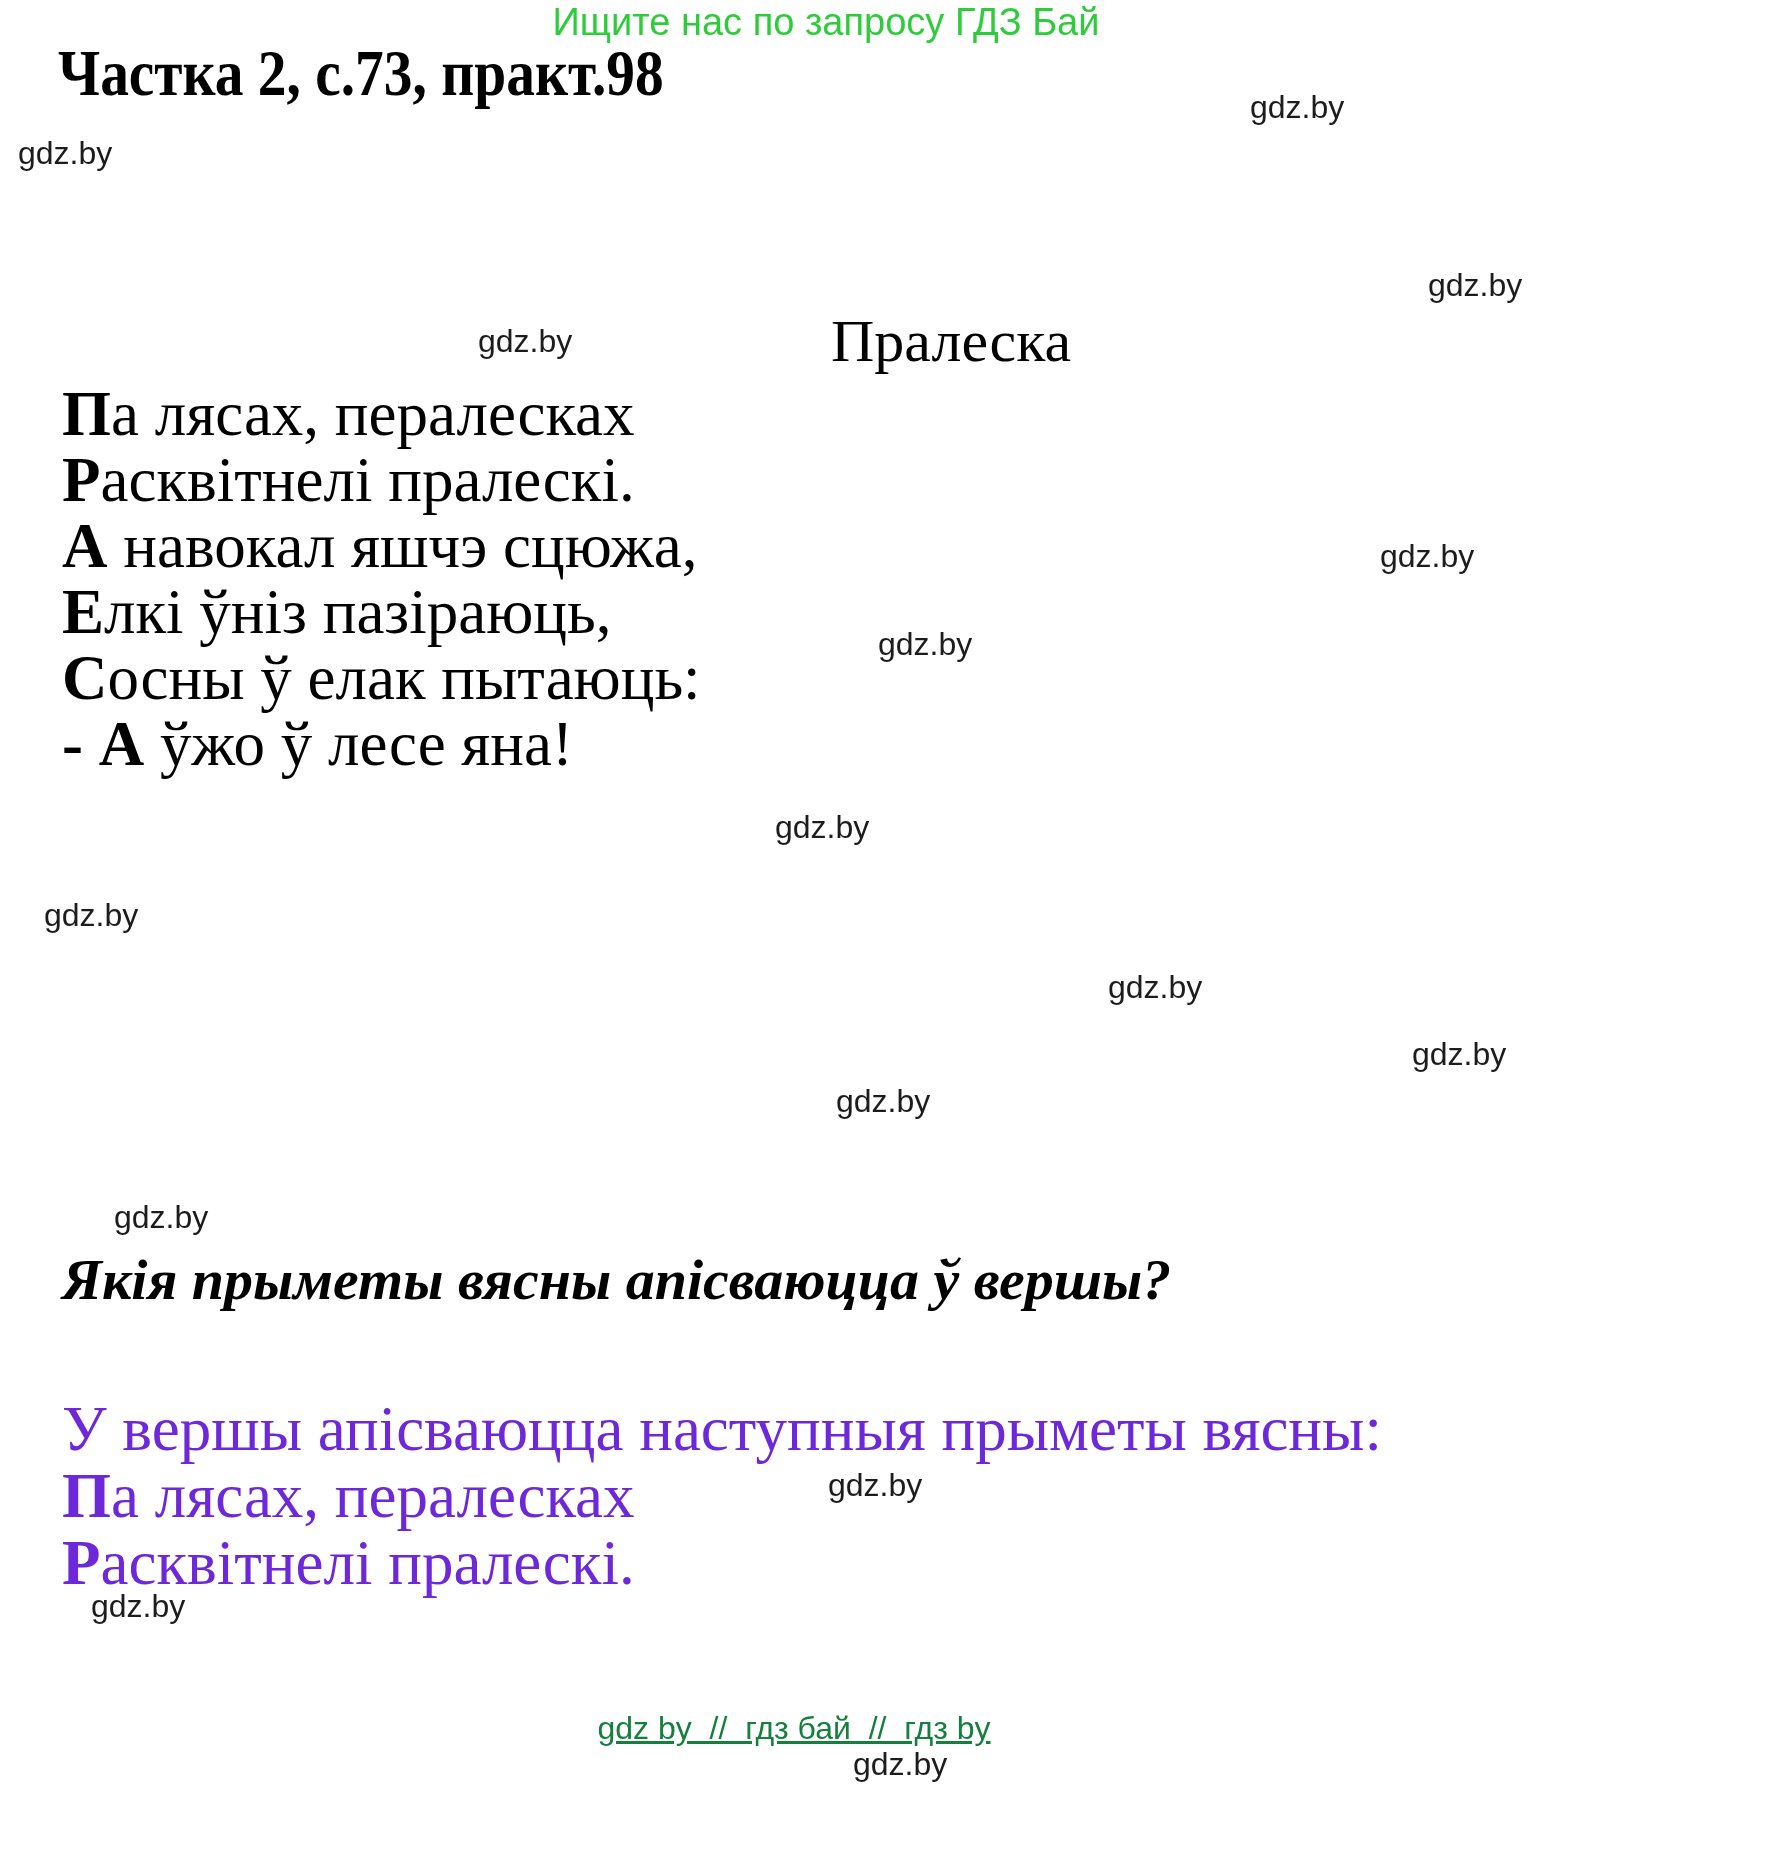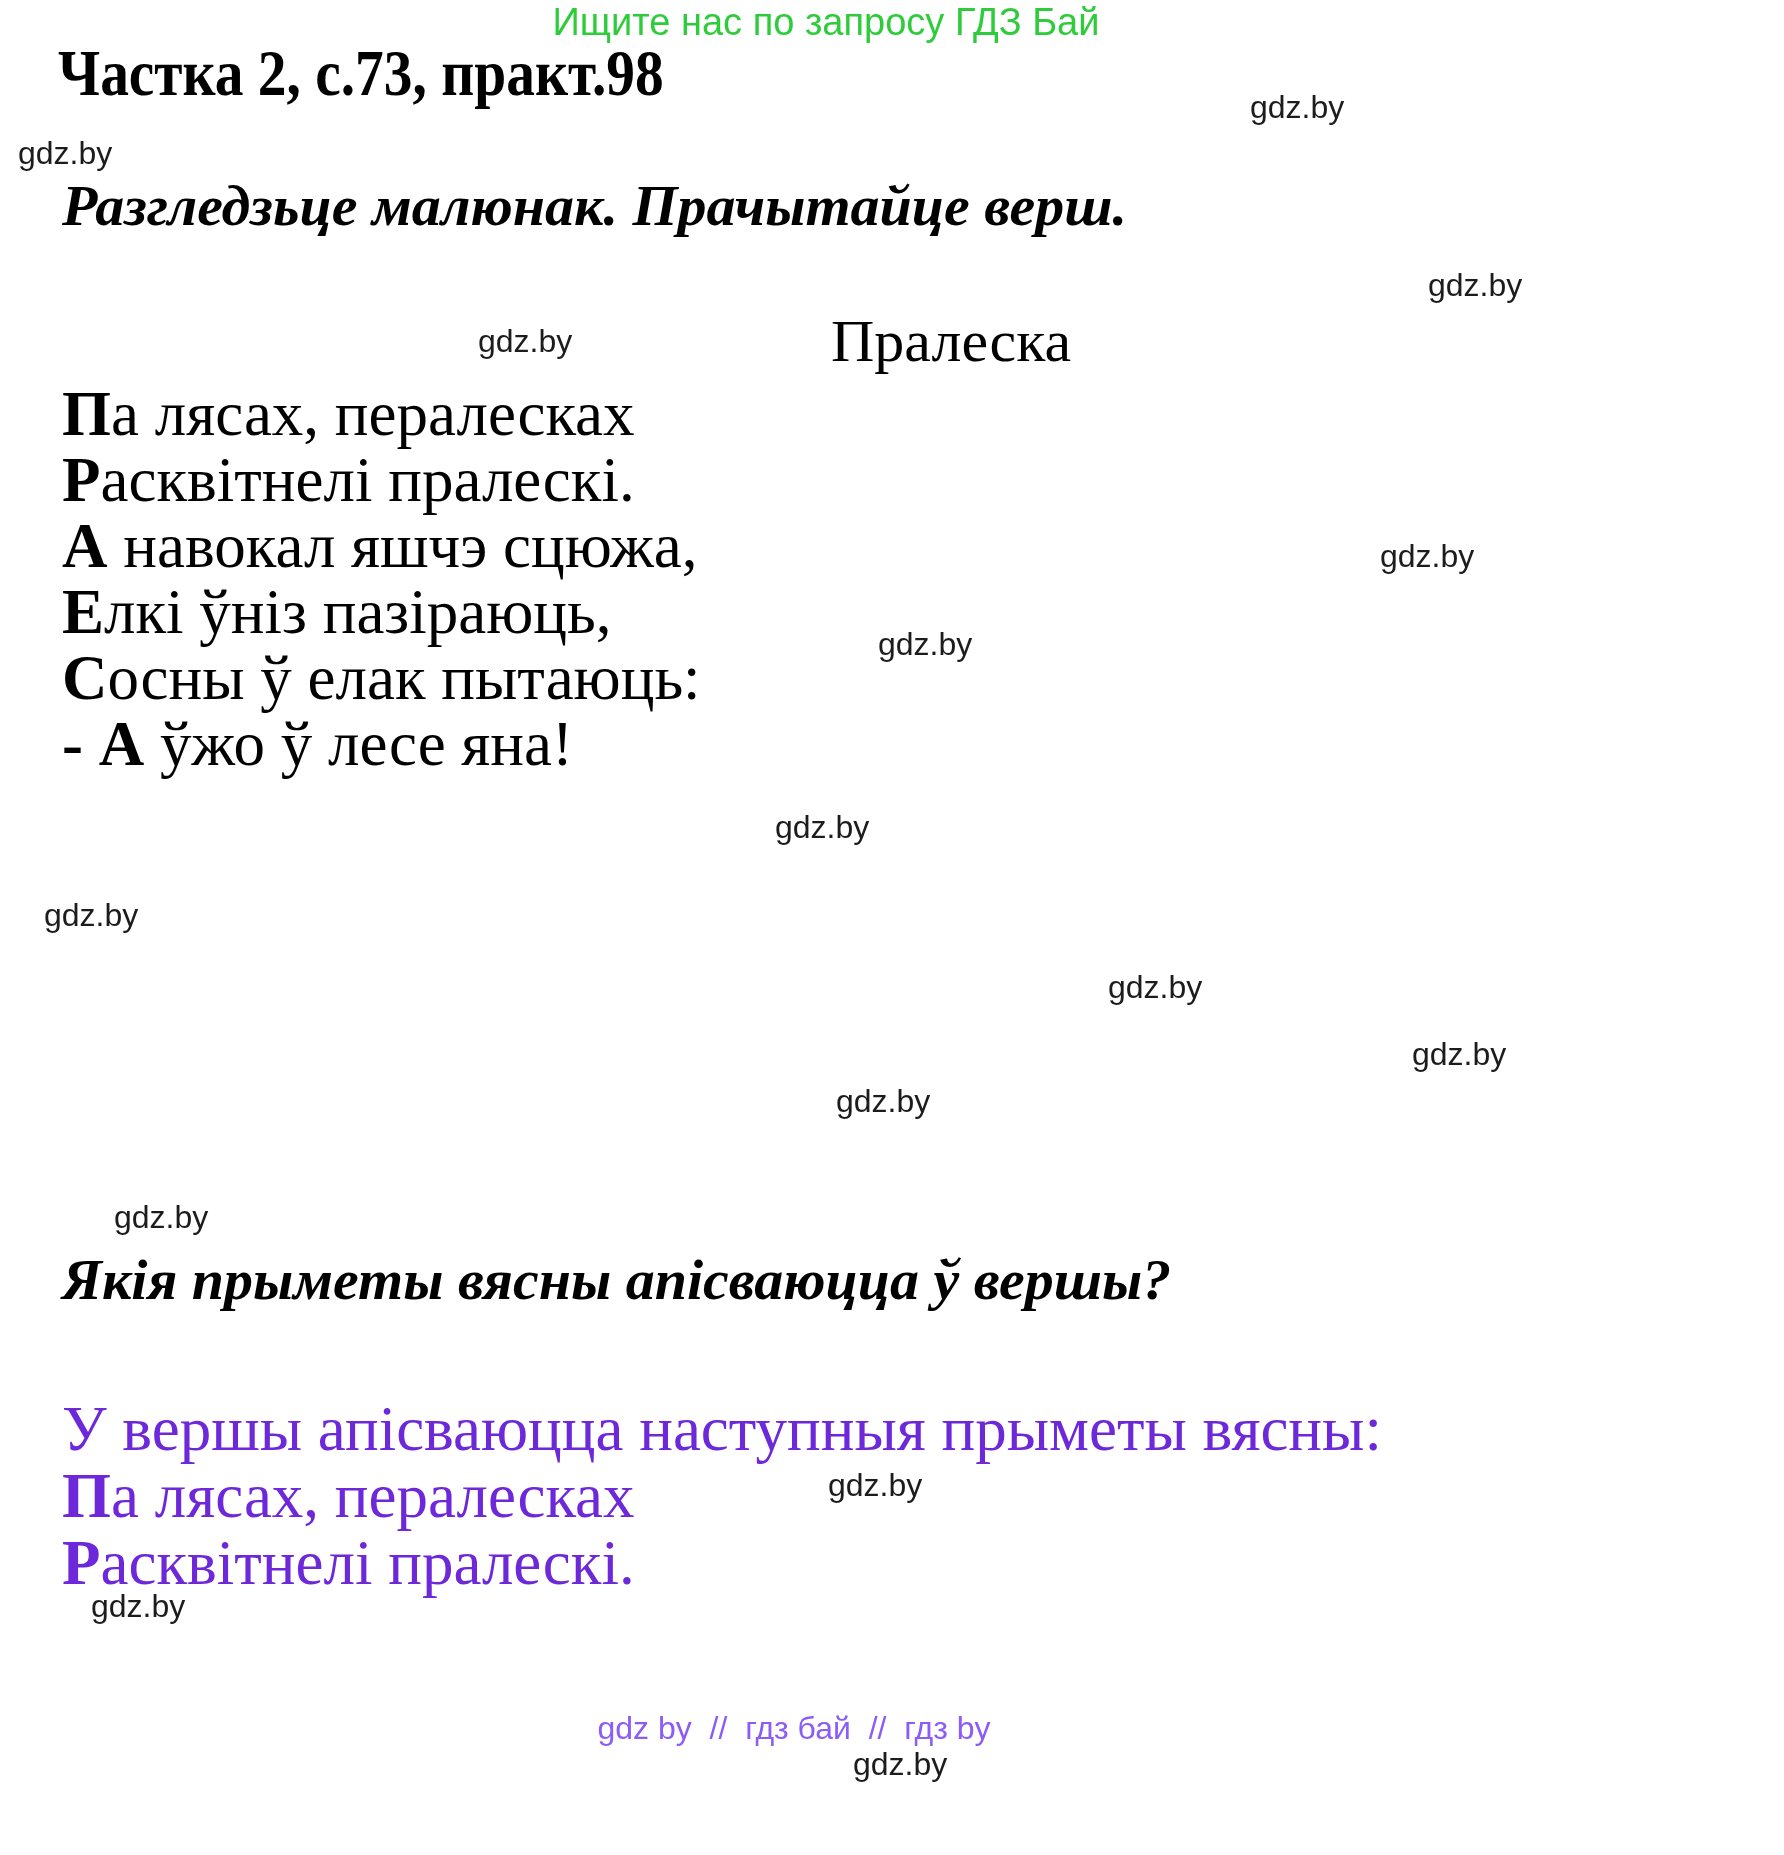--- a/index.html
+++ b/index.html
@@ -36,21 +36,21 @@
     position:absolute;left:62px;top:381px;
     font:400 63px/66px "Liberation Serif",serif;color:#000;white-space:nowrap;
   }
   .answers{
     position:absolute;left:62px;top:1396px;
     font:400 63px/67px "Liberation Serif",serif;color:#6d28d9;white-space:nowrap;
   }
   .poem b,.answers b{font-weight:700;}
   .footer{
     position:absolute;top:1711px;left:50%;transform:translateX(-50%);
-    font:400 32px/1.1 "Liberation Sans",sans-serif;color:#8b5cf6;white-space:pre;
+    font:400 32px/1.1 "Liberation Sans",sans-serif;color:#15803d;white-space:pre;text-decoration:underline;
   }
 </style>
 </head>
 <body>
 
 <div class="page">
 
   <div class="promo">Ищите нас по запросу ГДЗ Бай</div>
 
   <h1 class="title">Частка 2, с.73, практ.98</h1>
@@ -65,21 +65,20 @@
   <div class="wm" style="left:44px;top:898px">gdz.by</div>
   <div class="wm" style="left:1108px;top:970px">gdz.by</div>
   <div class="wm" style="left:1412px;top:1037px">gdz.by</div>
   <div class="wm" style="left:836px;top:1084px">gdz.by</div>
   <div class="wm" style="left:114px;top:1200px">gdz.by</div>
   <div class="wm" style="left:828px;top:1468px">gdz.by</div>
   <div class="wm" style="left:91px;top:1589px">gdz.by</div>
   <div class="wm" style="left:1621px;top:1642px">gdz.by</div>
   <div class="wm" style="left:853px;top:1747px">gdz.by</div>
 
-  <div class="q" style="top:177px">Разгледзьце малюнак. Прачытайце верш.</div>
 
   <div class="poem-title">Пралеска</div>
 
   <div class="poem">
     <div class="poem-line"><b>П</b><span>а лясах, пералесках</span></div>
     <div class="poem-line"><b>Р</b><span>асквітнелі пралескі.</span></div>
     <div class="poem-line"><b>А</b><span> навокал яшчэ сцюжа,</span></div>
     <div class="poem-line"><b>Е</b><span>лкі ўніз пазіраюць,</span></div>
     <div class="poem-line"><b>С</b><span>осны ў елак пытаюць:</span></div>
     <div class="poem-line"><b>- </b><b>А</b><span> ўжо ў лесе яна!</span></div>

